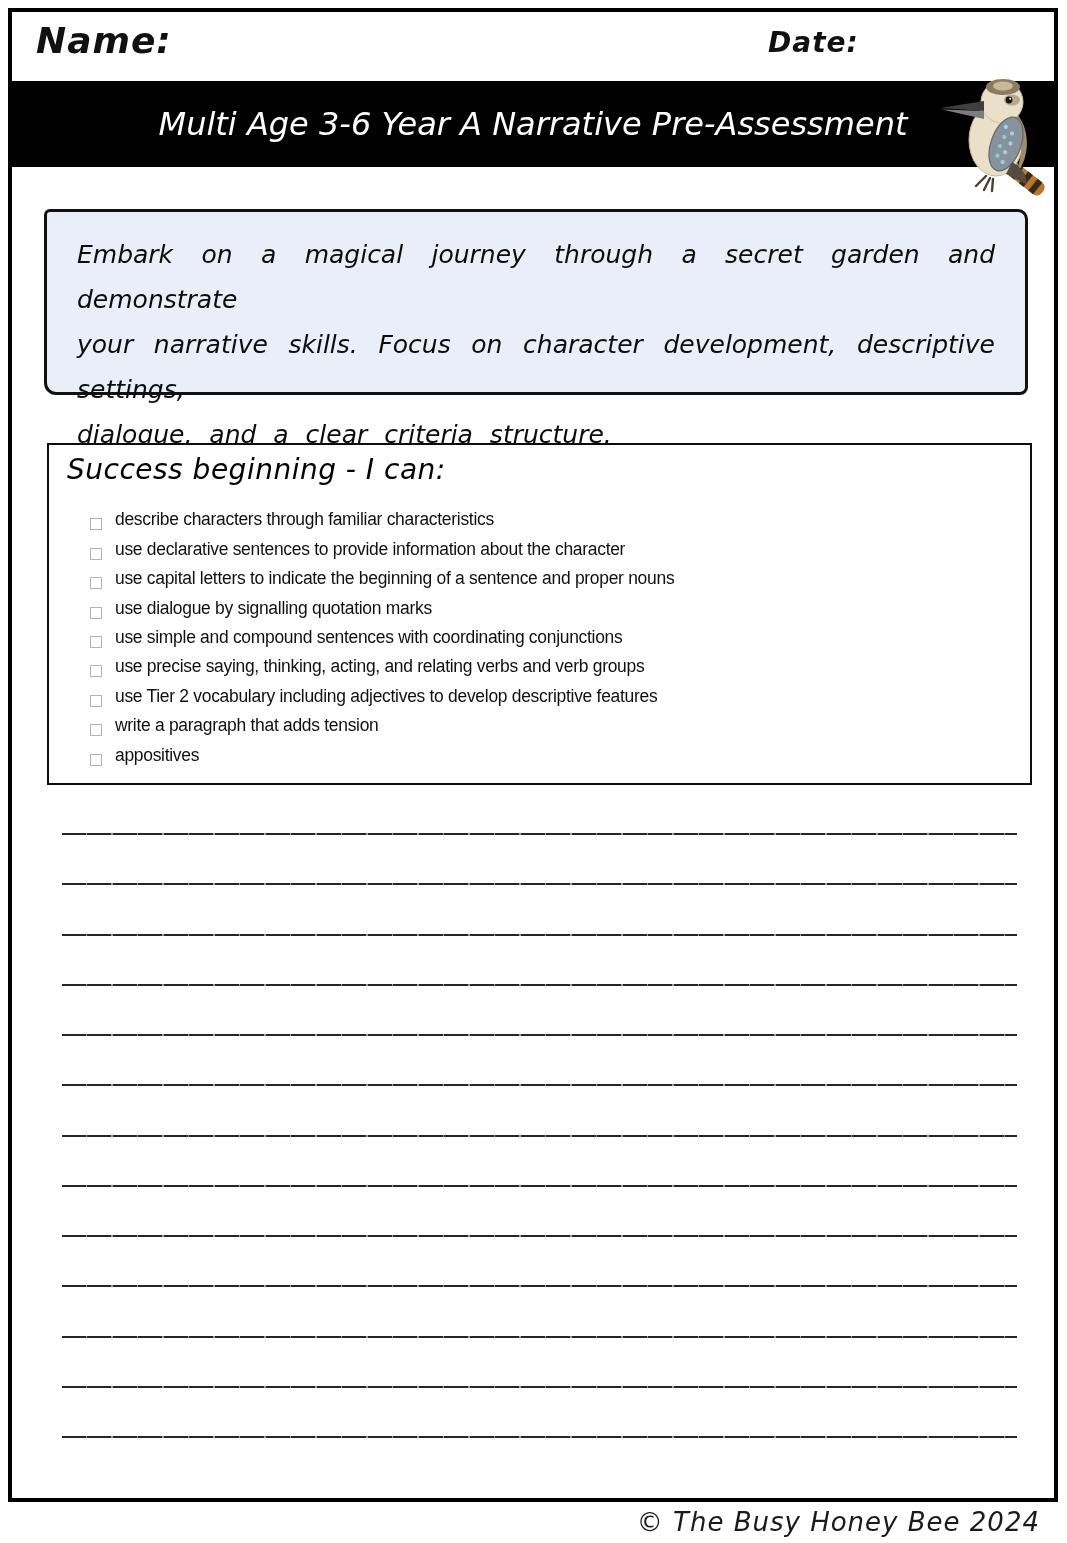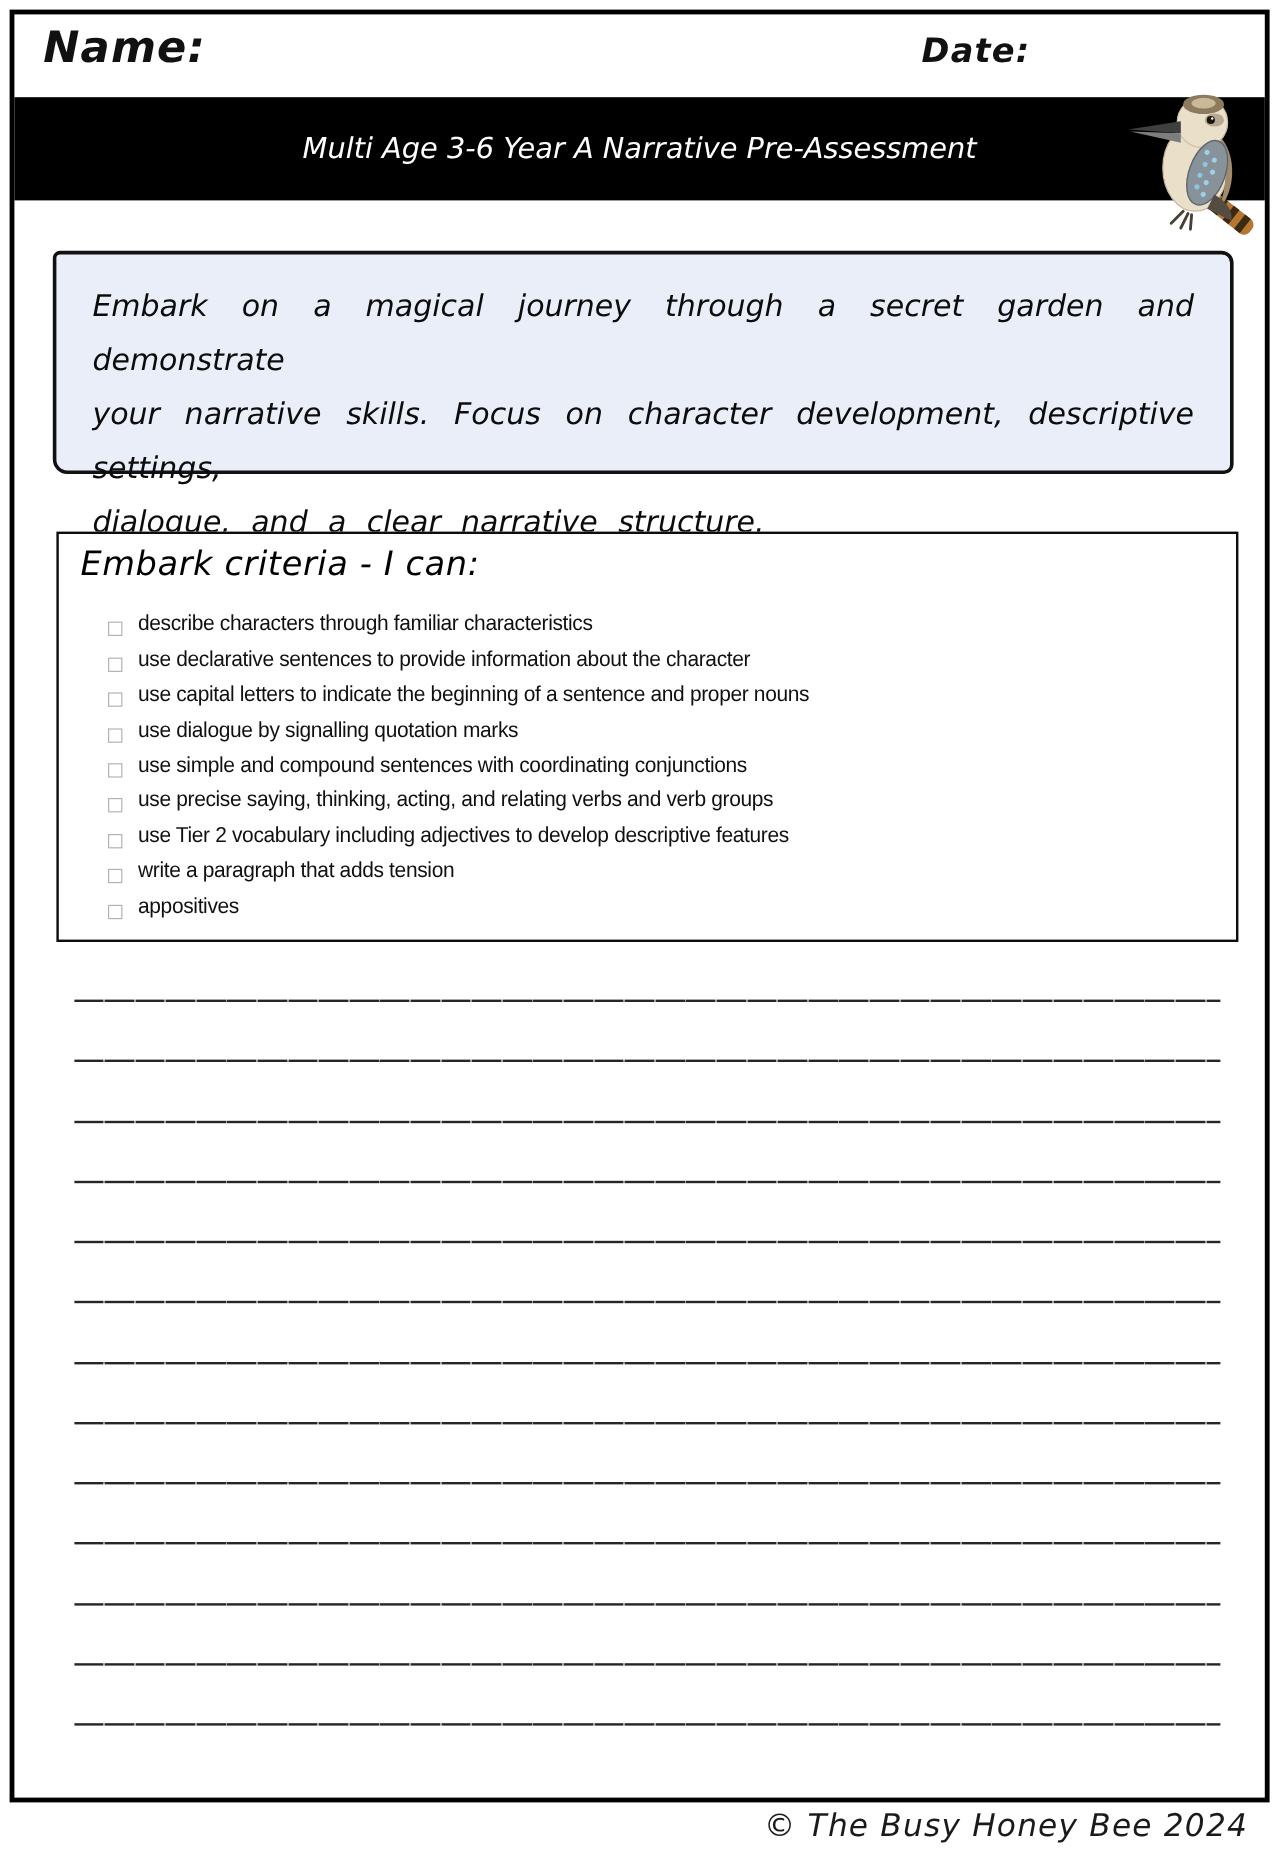--- a/index.html
+++ b/index.html
@@ -40,21 +40,21 @@
     position: absolute; left: 12px; top: 81px;
     width: 1042px; height: 86px;
     background: #000000;
   }
   #doc-title {
     position: absolute; left: 0; top: 0;
     width: 100%; height: 86px;
     line-height: 86px;
     text-align: center;
     color: #ffffff;
-    font-size: 24px;
+    font-size: 32px;
     letter-spacing: 0px;
     white-space: nowrap;
   }
 
   
   #kookaburra {
     position: absolute; left: 936px; top: 78px;
     width: 128px; height: 120px;
   }
 
@@ -191,25 +191,25 @@
       <circle cx="66" cy="80" r="2.1" fill="#8fc6e0"></circle>
       <circle cx="73" cy="84" r="2.1" fill="#9fd0e8"></circle>
     </g>
 
     <path d="M76 84 C86 90 92 98 90 106 L70 96 Z" fill="#554c41"></path>
   </svg>
 
   <div id="instruction-box">
     <div class="instruction-line hand">Embark on a magical journey through a secret garden and demonstrate</div>
     <div class="instruction-line hand">your narrative skills. Focus on character development, descriptive settings,</div>
-    <div class="instruction-line hand">dialogue, and a clear narrative structure.</div>
+    <div class="instruction-line hand">dialogue, and a clear criteria structure.</div>
   </div>
 
   <div id="criteria-box">
-    <div id="criteria-heading" class="hand">Embark criteria - I can:</div>
+    <div id="criteria-heading" class="hand">Success beginning - I can:</div>
     <div id="criteria-list">
     <div class="criteria-item">
       <span class="criteria-checkbox"></span>
       <span class="criteria-label">describe characters through familiar characteristics</span>
     </div>
 
     <div class="criteria-item">
       <span class="criteria-checkbox"></span>
       <span class="criteria-label">use declarative sentences to provide information about the character</span>
     </div>

